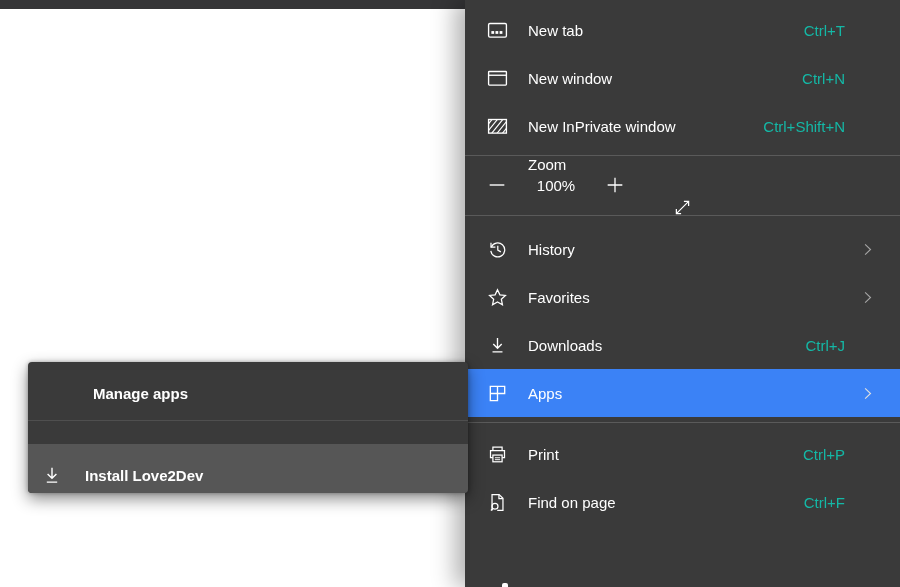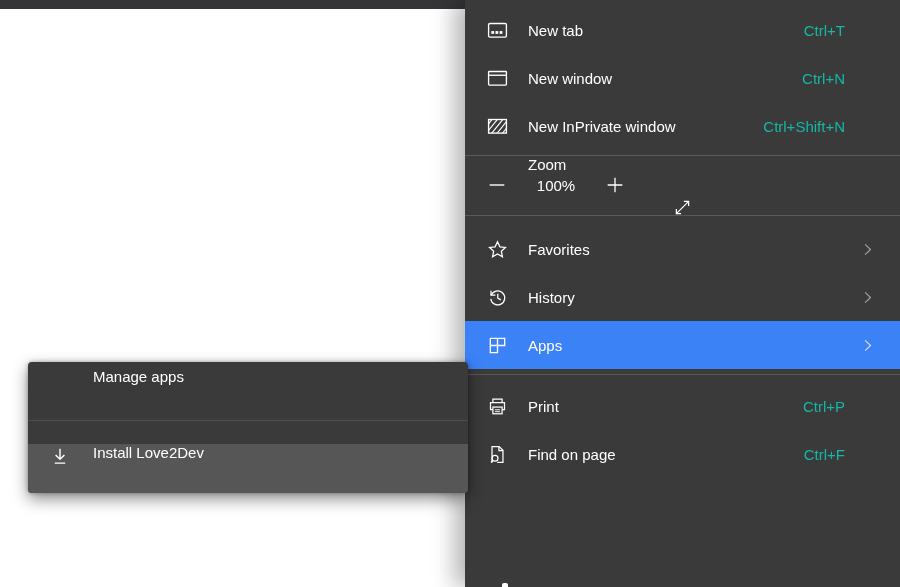--- a/index.html
+++ b/index.html
@@ -42,22 +42,22 @@
 
   .partial-icon { position:absolute; left:37px; top:583px; width:6px; height:4px; background:#fdfdfd; border-radius:2px 2px 0 0; }
 
   
   .submenu {
     position:absolute; left:28px; top:362px; width:440px; height:131px;
     background:#3a3a3a; border-radius:4px; overflow:hidden;
     box-shadow:0 6px 16px rgba(0,0,0,0.45), 0 0 4px rgba(0,0,0,0.30);
     padding-top:6px;
   }
-  .smi { display:flex; align-items:flex-start; height:50px; padding-left:65px; cursor:default; }
-  .smi.highlighted { height:62px; background:#565656; padding-left:20px;margin-top:23px; }
+  .smi { display:flex; align-items:center; height:50px; padding-left:65px; cursor:default;font-weight:bold; }
+  .smi.highlighted { height:62px; background:#565656; padding-left:12px;margin-top:23px; }
   .sm-sep { height:1px; background:#4f4f4f; margin-top:2px; margin-bottom:3px; }
   .smi-icon { width:24px; height:24px; flex:none; margin-right:21px; display:flex; align-items:center; justify-content:center; }
 
   svg { display:block; }
 </style>
 </head>
 <body>
 
 <div class="screen">
   <div class="top-strip"></div>
@@ -142,46 +142,56 @@
         </span>
       </div>
     </div>
 
     <div class="hsep"></div>
 
     <div class="sec-mid">
       <div class="mi">
         <span class="mi-icon">
           <svg width="23" height="23" viewBox="0 0 24 24" fill="none" stroke="#fff" stroke-width="1.3">
-            <path d="M12 3.9l2.5 5.3 5.8.65-4.3 3.95 1.16 5.75L12 16.7l-5.16 2.85L8 13.8 3.7 9.85l5.8-.65z"></path>
-          </svg>
-        </span>
-        <span class="mi-label">Favorites</span>
+            <path d="M5.5 9.6A7.3 7.3 0 1 1 5 13.4"></path>
+            <path d="M5.2 5v4.6h4.6"></path>
+            <path d="M12.3 8.2v4.4l3.2 1.9"></path>
+          </svg>
+        </span>
+        <span class="mi-label">History</span>
         <span class="mi-spacer"></span>
         <span class="mi-chevron">
           <svg width="19" height="19" viewBox="0 0 24 24" fill="none" stroke="#a6a6a6" stroke-width="1.4">
               <path d="M9 5.5l6.8 6.5L9 18.5"></path>
             </svg>
         </span>
       </div>
       <div class="mi">
         <span class="mi-icon">
           <svg width="23" height="23" viewBox="0 0 24 24" fill="none" stroke="#fff" stroke-width="1.3">
-            <path d="M5.5 9.6A7.3 7.3 0 1 1 5 13.4"></path>
-            <path d="M5.2 5v4.6h4.6"></path>
-            <path d="M12.3 8.2v4.4l3.2 1.9"></path>
-          </svg>
-        </span>
-        <span class="mi-label">History</span>
+            <path d="M12 3.9l2.5 5.3 5.8.65-4.3 3.95 1.16 5.75L12 16.7l-5.16 2.85L8 13.8 3.7 9.85l5.8-.65z"></path>
+          </svg>
+        </span>
+        <span class="mi-label">Favorites</span>
         <span class="mi-spacer"></span>
         <span class="mi-chevron">
           <svg width="19" height="19" viewBox="0 0 24 24" fill="none" stroke="#a6a6a6" stroke-width="1.4">
               <path d="M9 5.5l6.8 6.5L9 18.5"></path>
             </svg>
         </span>
+      </div>
+      <div class="mi">
+        <span class="mi-icon">
+          <svg width="23" height="23" viewBox="0 0 24 24" fill="none" stroke="#fff" stroke-width="1.4">
+            <path d="M12 4.2v10.4M7.6 10.4l4.4 4.4 4.4-4.4M6.8 18.6h10.4"></path>
+          </svg>
+        </span>
+        <span class="mi-label">Downloads</span>
+        <span class="mi-spacer"></span>
+        <span class="mi-sc">Ctrl+J</span>
       </div>
       <div class="mi highlighted">
         <span class="mi-icon">
           <svg width="23" height="23" viewBox="0 0 24 24" fill="none" stroke="#fff" stroke-width="1.4">
             <path d="M4.5 4.5h15V12H12v7.5H4.5z"></path>
             <path d="M12 4.5V12M4.5 12H12"></path>
           </svg>
         </span>
         <span class="mi-label">Apps</span>
         <span class="mi-spacer"></span>

